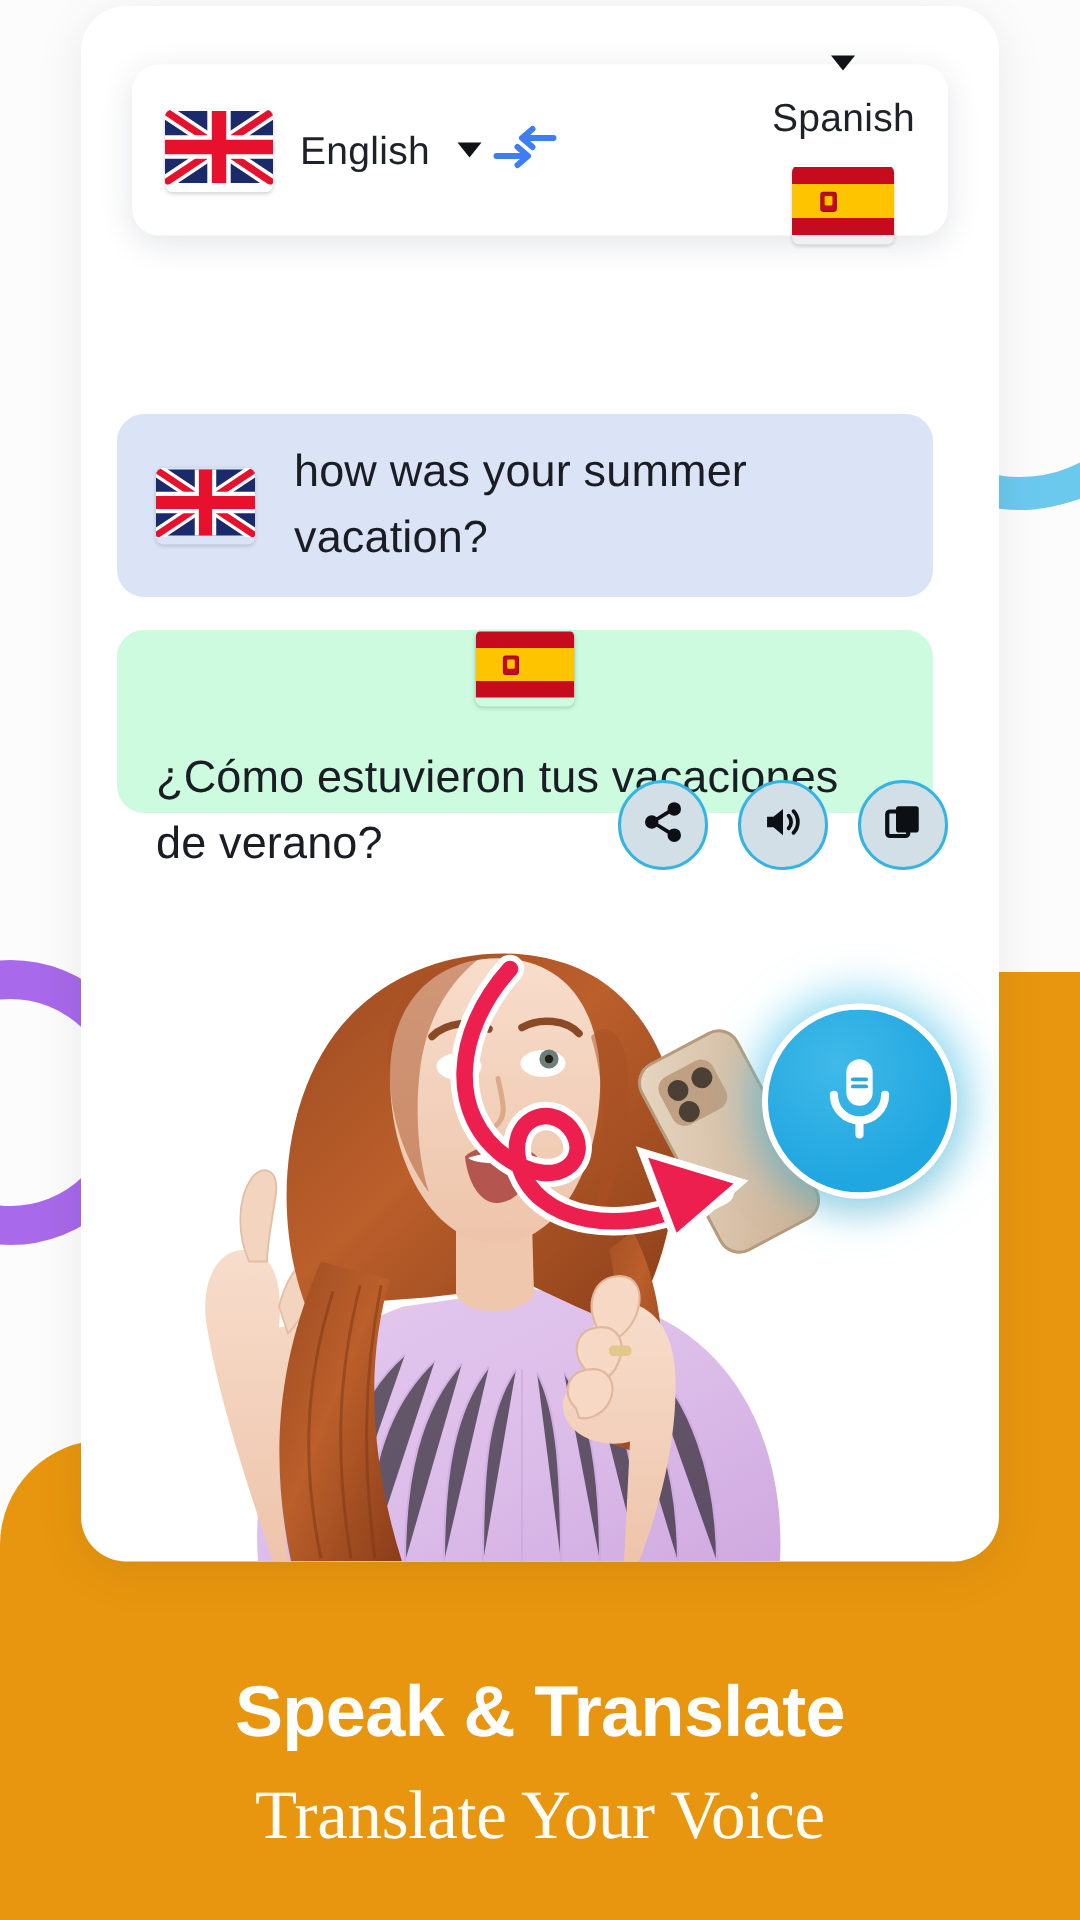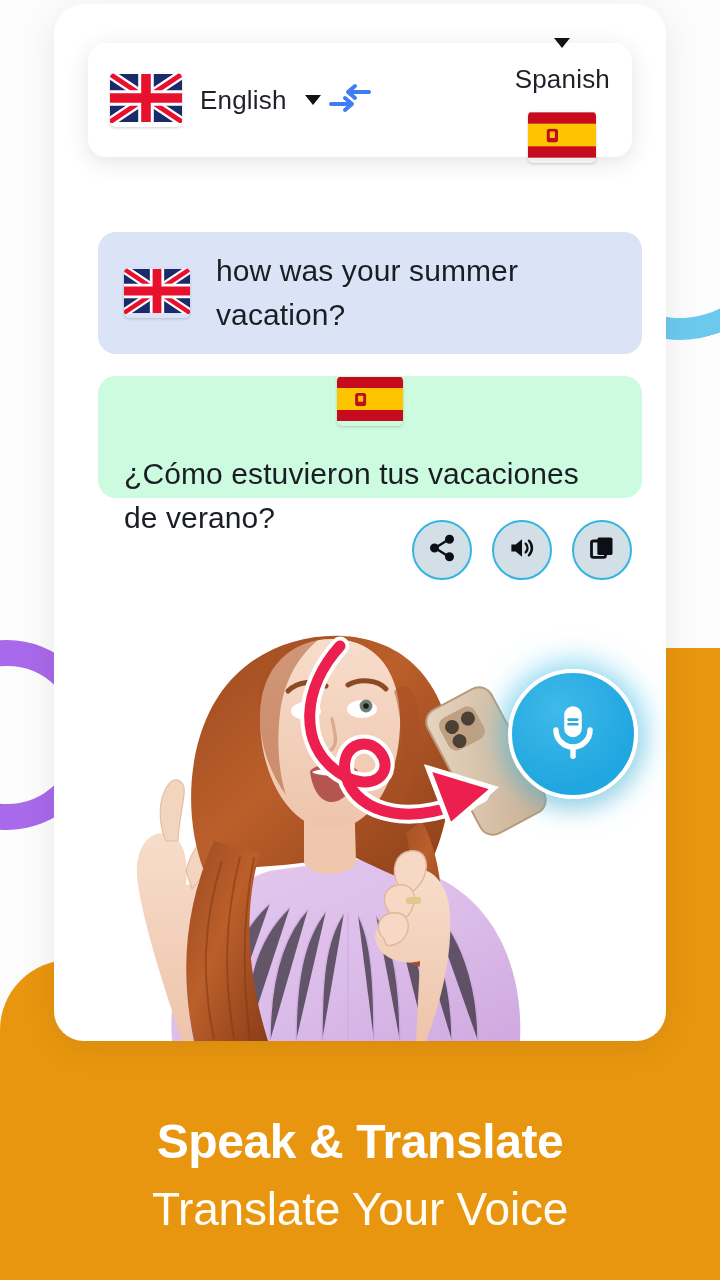--- a/index.html
+++ b/index.html
@@ -94,28 +94,29 @@
   }
   .swap-wrap{ display:flex; align-items:center; padding:0 6px; }
 
   
   .flag{ border-radius:5px; overflow:hidden; display:block; flex:0 0 auto;
          box-shadow:0 1px 3px rgba(0,0,0,.18); }
 
   
   .bubble{
     position:absolute;
-    left:44px;
+    left:24px;
     width:544px;
     border-radius:18px;
     display:flex;
     align-items:center;
     padding:0 26px;
     gap:26px;
     z-index:8;
+    margin-top:44px;
   }
   .bubble-en{ top:228px; height:122px; background:#dbe4f6; }
   .bubble-es{ top:372px; height:122px; background:#ccfbe0;flex-direction:column; }
   .bubble-text{
     font-size:30px;
     line-height:1.47;
     color:#1a1d24;
     font-weight:400;
     letter-spacing:.1px;
   }
@@ -168,20 +169,21 @@
     letter-spacing:-.4px;
     line-height:1.12;
   }
   .subline{
     margin-top:16px;
     font-size:46px;
     font-weight:400;
     color:#fffdf6;
     letter-spacing:-.2px;
     line-height:1.12;
+    font-family:Liberation Serif, serif;
   }
 </style>
 </head>
 <body>
 
 <div class="bg-root">
   <div class="bg-white"></div>
   <div class="ring-purple"></div>
   <div class="arc-blue"></div>
   <div class="orange-right-strip"></div>

